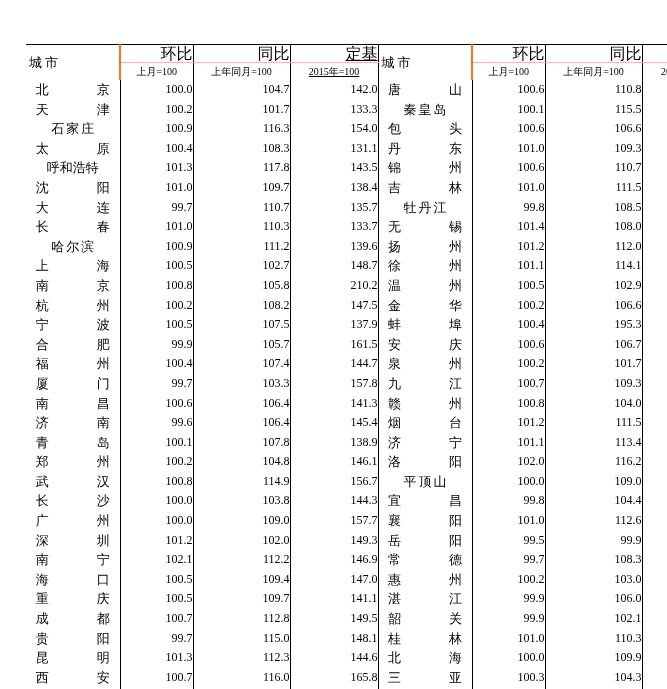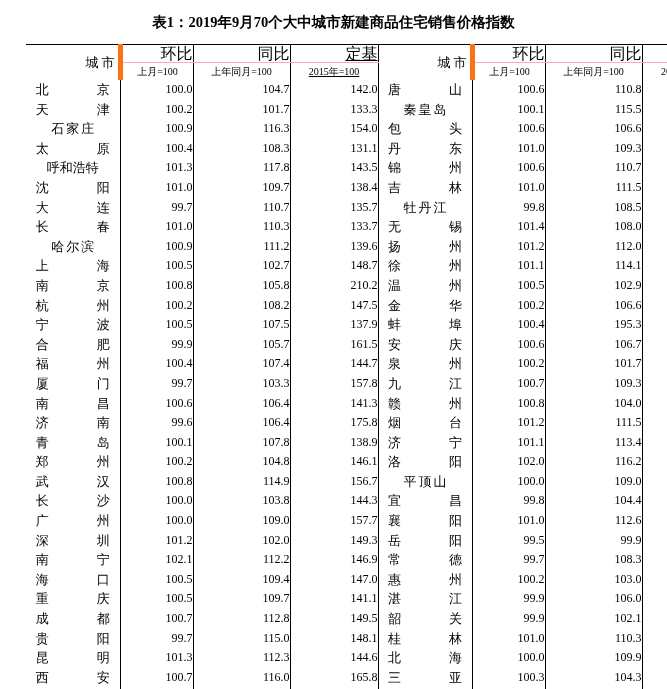--- a/index.html
+++ b/index.html
@@ -50,25 +50,25 @@
     font-weight: normal;
     vertical-align: middle;
   }
   
   tr.top-rule > td, tr.top-rule > th {
     border-top: 1.6px solid #000;
   }
 
   
   th.city-h {
-    text-align: right;
+    text-align: left;
     font-size: 13px;
     letter-spacing: 3px;
     text-indent: 3px;
-    border-right: 5px solid #f97316;
+    border-right: 2px solid #f97316;
     height: 34px;
   }
   th.grp {
     text-align: right;
     font-size: 16px;
     border-right: 1px solid #000;
     border-bottom: 1px solid #f9a8d4;
     height: 17px;
     line-height: 17px;
   }
@@ -118,21 +118,20 @@
   .sp4 {
     display: inline-block;
     letter-spacing: 0px;
   }
 </style>
 </head>
 <body>
 
 <div id="page">
 
-  <div id="title">表1：2019年9月70个大中城市新建商品住宅销售价格指数</div>
 
   <div id="table-wrap">
     <table class="idx">
       <colgroup>
         <col style="width:94px">
         <col style="width:73px">
         <col style="width:97px">
         <col style="width:88px">
         <col style="width:94px">
         <col style="width:73px">
@@ -327,21 +326,21 @@
             <td class="num">141.3</td>
             <td class="city"><span class="sp2">赣州</span></td>
             <td class="num">100.8</td>
             <td class="num">104.0</td>
             <td class="num last">127.2</td>
           </tr>
           <tr>
             <td class="city"><span class="sp2">济南</span></td>
             <td class="num">99.6</td>
             <td class="num">106.4</td>
-            <td class="num">175.8</td>
+            <td class="num">145.4</td>
             <td class="city"><span class="sp2">烟台</span></td>
             <td class="num">101.2</td>
             <td class="num">111.5</td>
             <td class="num last">139.1</td>
           </tr>
           <tr>
             <td class="city"><span class="sp2">青岛</span></td>
             <td class="num">100.1</td>
             <td class="num">107.8</td>
             <td class="num">138.9</td>

